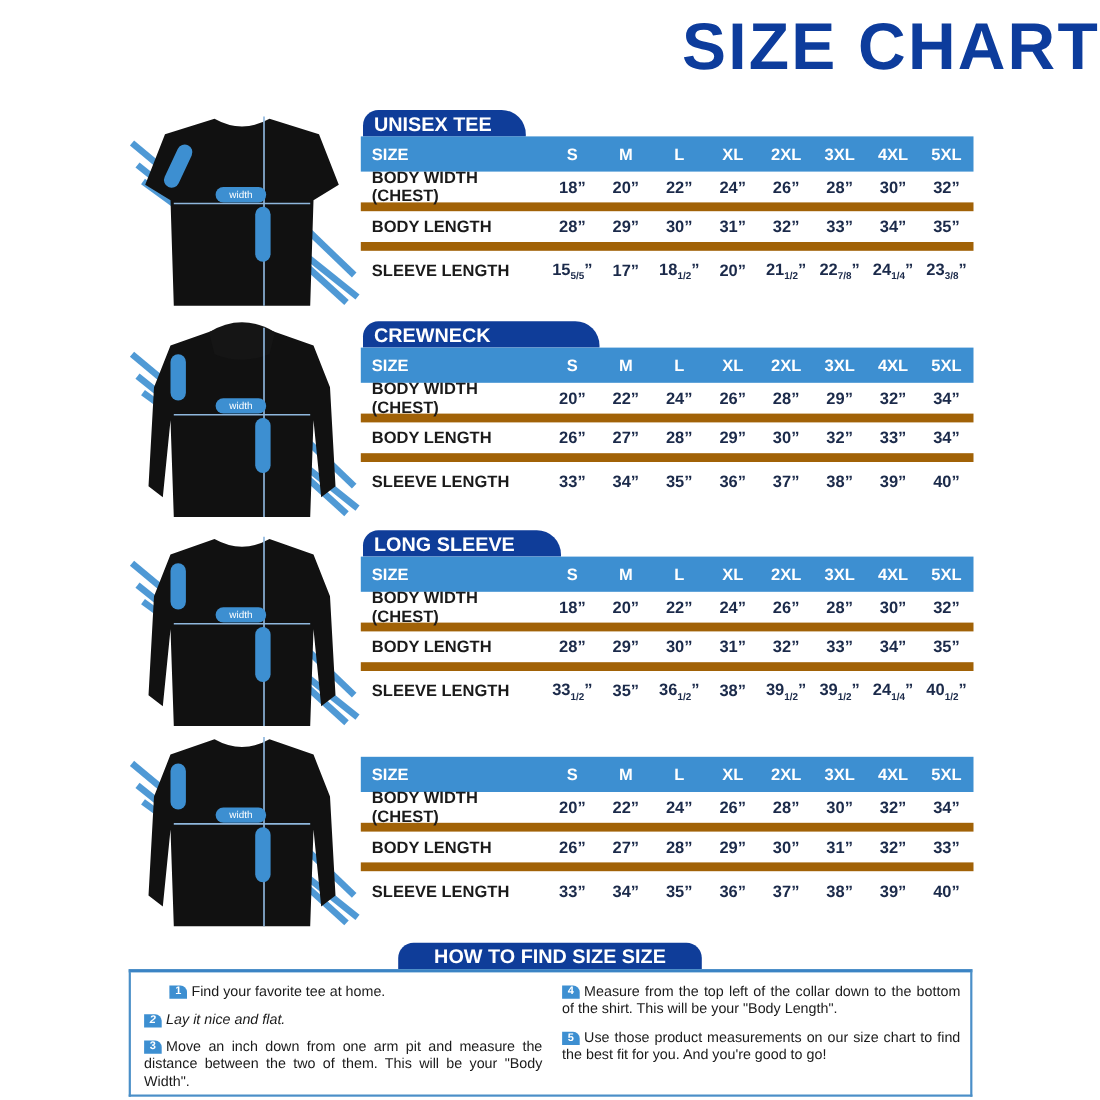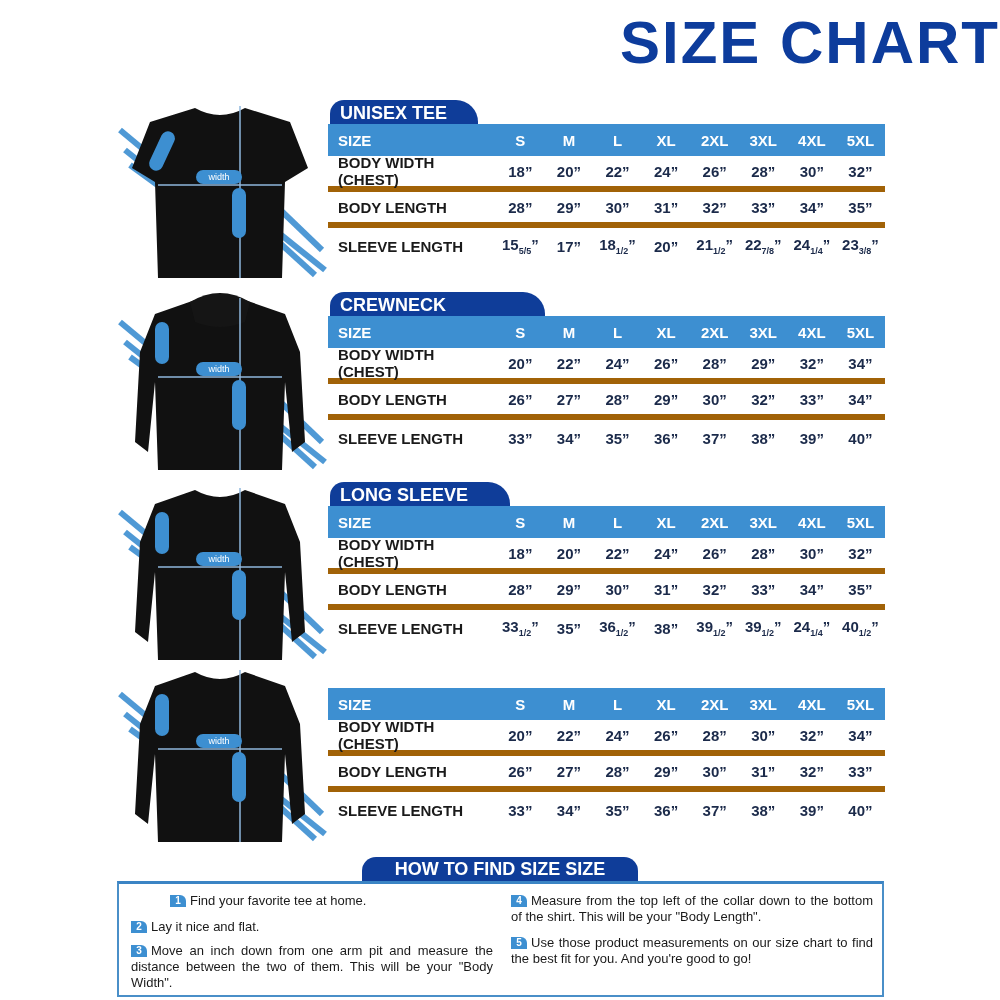--- a/index.html
+++ b/index.html
@@ -15,21 +15,21 @@
     position: absolute; left: 330px; top: 0; height: 24px; padding: 0 30px 0 10px;
     background: #0f3d99; color: #fff; font-weight: bold; font-size: 18px; line-height: 26px;
     border-radius: 14px 22px 0 0;
   }
   .tbl { position: absolute; left: 328px; top: 24px; width: 557px; }
   .hdr {
     height: 32px; background: #3d8fd1; display: flex; align-items: center; color: #fff;
     font-weight: bold; font-size: 15px;
   }
   .row {
-    height: 36px; display: flex; align-items: center; border-bottom: 6px solid #a16207;
+    height: 36px; display: flex; align-items: center; border-bottom: 8px solid #a16207;
     font-weight: bold; font-size: 15px; color: #1a1a1a;
   }
   .row:last-child { border-bottom: none; }
   .c0 { width: 168px; padding-left: 10px; }
   .cv { width: 48.6px; text-align: center; color: #1b2a4a; }
   .hdr .cv { color: #fff; }
   .frac { font-size: 9px; vertical-align: sub; }
   .how-tab {
     position: absolute; top: 857px; left: 362px; width: 276px; height: 24px;
     background: #0f3d99; color: #fff; font-weight: bold; font-size: 18px; text-align: center;
@@ -314,24 +314,24 @@
           <div class="cv">38”</div>
           <div class="cv">39”</div>
           <div class="cv">40”</div>
         </div>
       </div>
     </div>
   </div>
 
 <div class="how-tab">HOW TO FIND SIZE SIZE</div>
 <div class="how-box">
-  <div class="step" style="left:28px;top:9px;width:370px;padding-left:23px;">
+  <div class="step" style="left:12px;top:9px;width:370px;padding-left:23px;">
     <span class="num">1</span><span class="txt">Find your favorite tee at home.</span>
   </div>
-  <div class="step" style="left:12px;top:35px;width:370px;">
+  <div class="step" style="left:12px;top:35px;width:370px;font-style:italic;">
     <span class="num">2</span><span class="txt">Lay it nice and flat.</span>
   </div>
   <div class="step" style="left:12px;top:59px;width:362px;">
     <span class="num">3</span><span class="txt">Move an inch down from one arm pit and measure the distance between the two of them. This will be your "Body Width".</span>
   </div>
   <div class="step" style="left:392px;top:9px;width:362px;">
     <span class="num">4</span><span class="txt">Measure from the top left of the collar down to the bottom of the shirt. This will be your "Body Length".</span>
   </div>
   <div class="step" style="left:392px;top:51px;width:362px;">
     <span class="num">5</span><span class="txt">Use those product measurements on our size chart to find the best fit for you. And you're good to go!</span>

